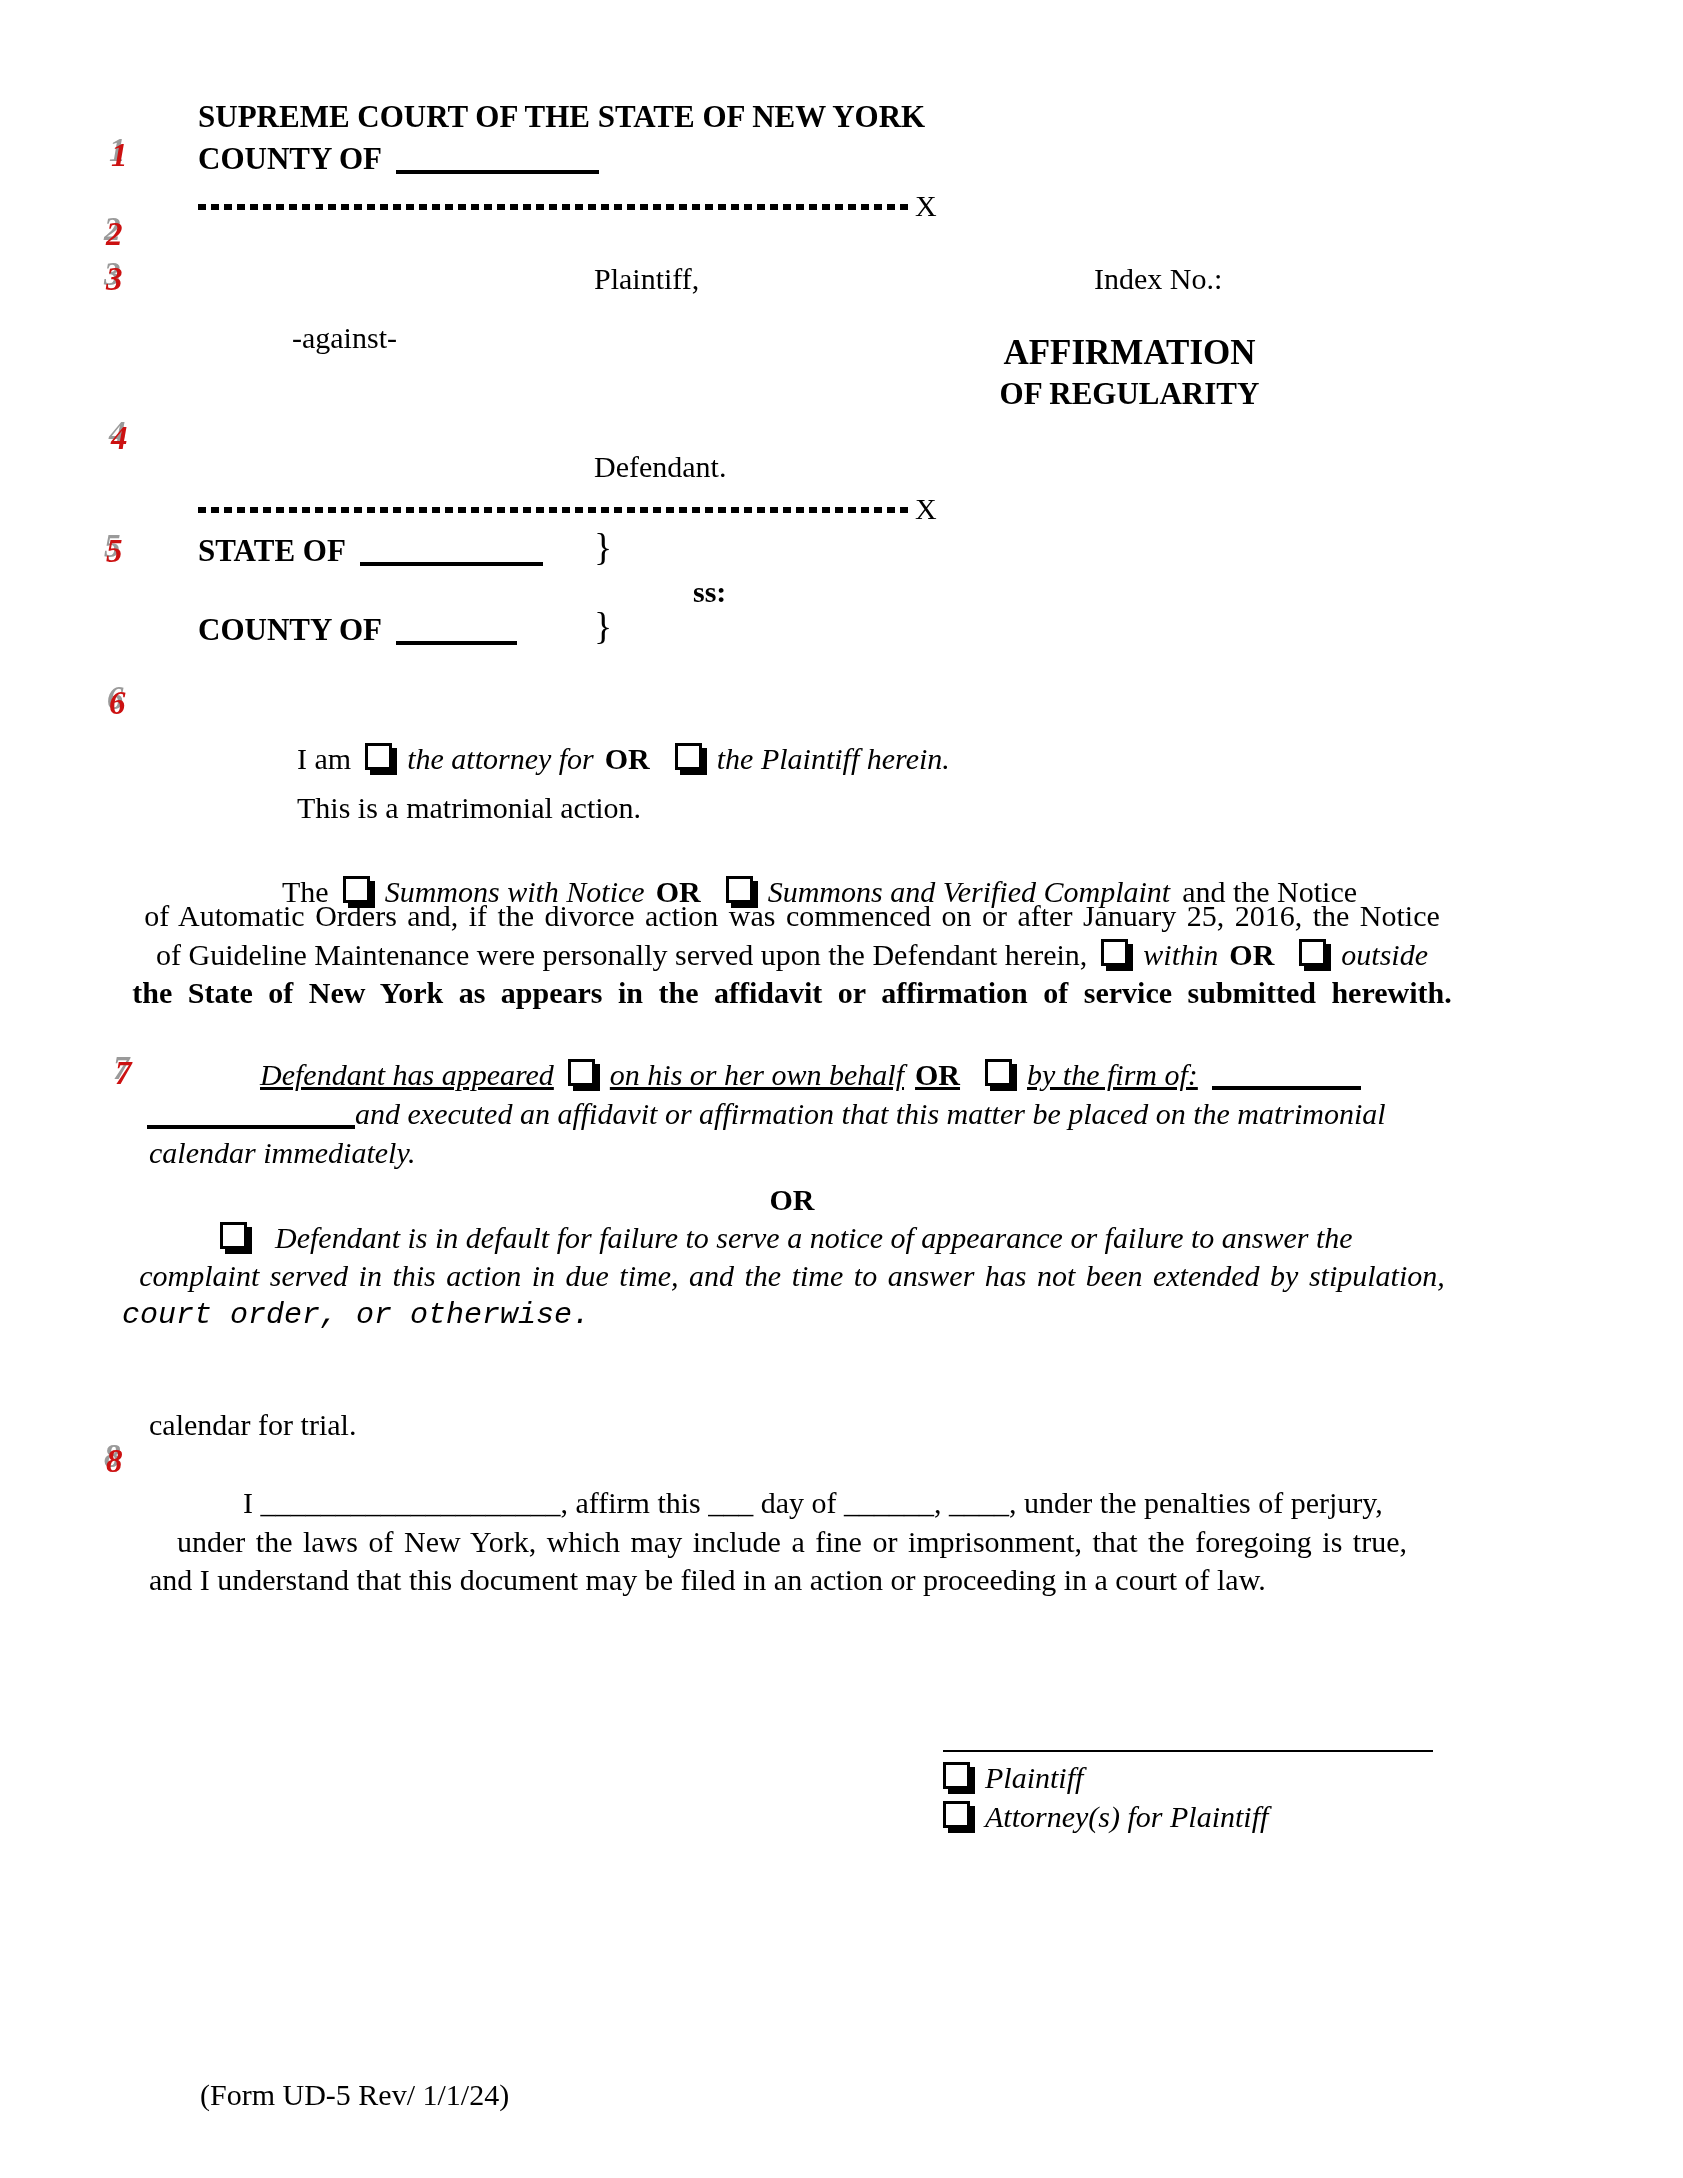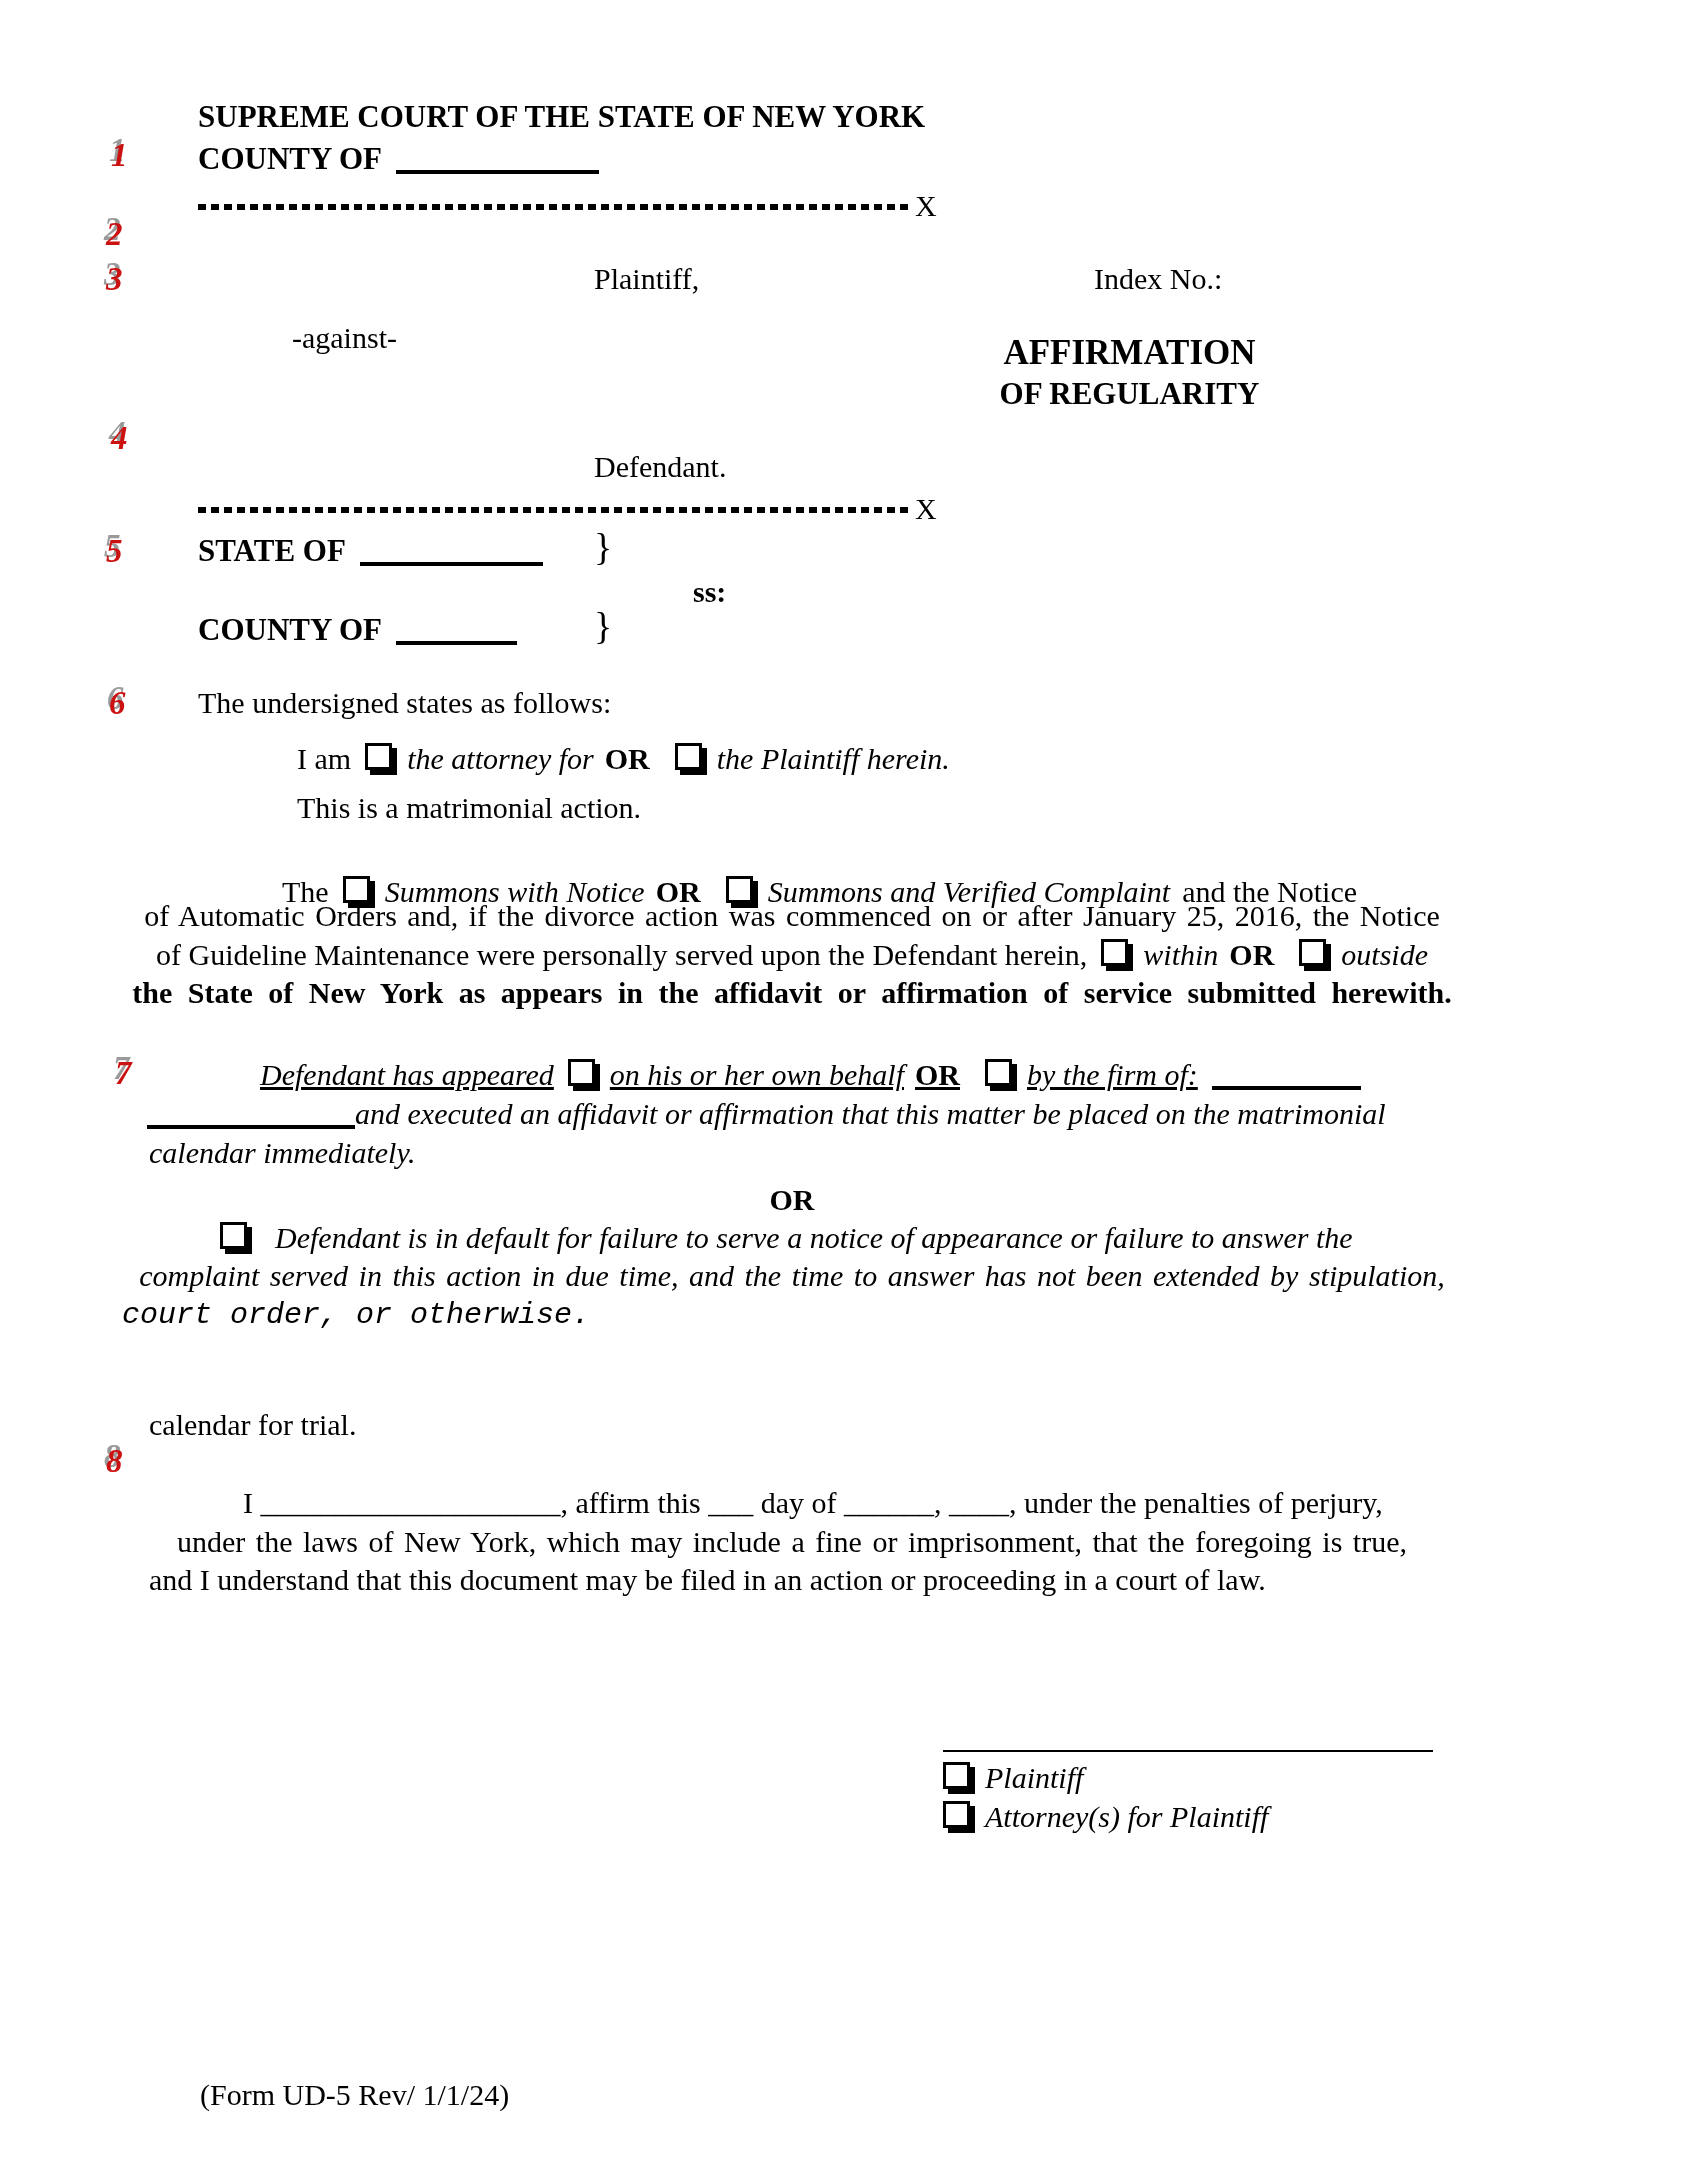--- a/index.html
+++ b/index.html
@@ -84,21 +84,20 @@
   <div class="abs b" style="left:198px;top:531px;font-size:31px;">
     <span>STATE OF</span><span class="blank" style="width:183px;margin-left:14px;"></span>
   </div>
   <div class="abs brace" style="left:594px;top:527px;">}</div>
   <div class="abs b" style="left:693px;top:572px;">ss:</div>
   <div class="abs b" style="left:198px;top:610px;font-size:31px;">
     <span>COUNTY OF</span><span class="blank" style="width:121px;margin-left:14px;"></span>
   </div>
   <div class="abs brace" style="left:594px;top:606px;">}</div>
 
-  <div class="abs" style="left:198px;top:683px;">The undersigned states as follows:</div>
 
   <div class="abs" style="left:297px;top:739px;">
     <span>I am</span><span class="cb"></span><span class="i">the attorney for</span><span class="or">OR</span><span class="cb"></span><span class="i">the Plaintiff herein.</span>
   </div>
 
   <div class="abs" style="left:297px;top:788px;">This is a matrimonial action.</div>
 
   <div class="abs" style="left:282px;top:872px;">
     <span>The</span><span class="cb"></span><span class="i">Summons with Notice</span><span class="or">OR</span><span class="cb"></span><span class="i">Summons and Verified Complaint</span><span style="margin-left:12px;">and the Notice</span>
   </div>

